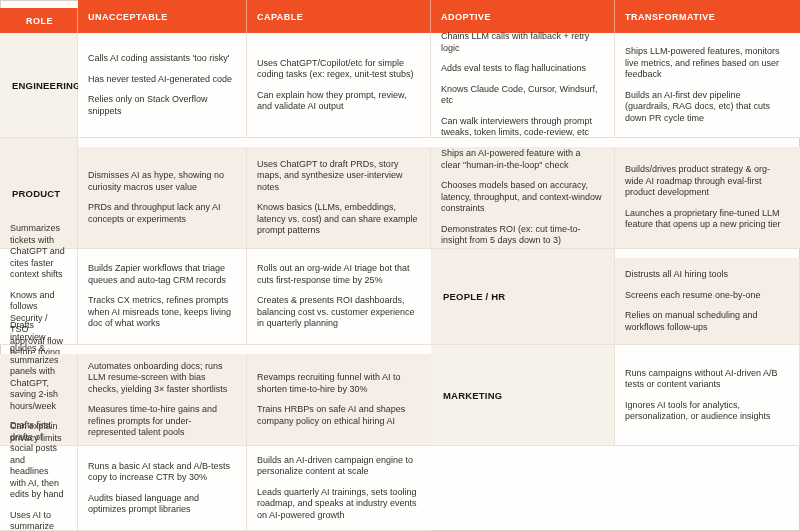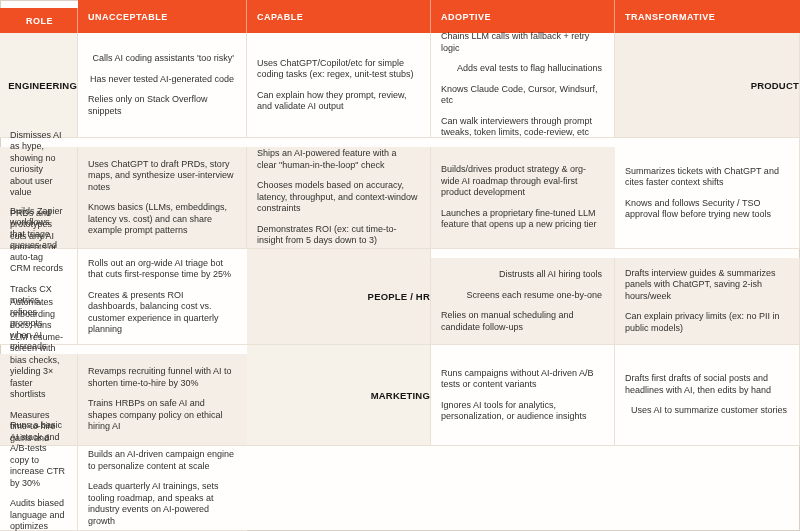--- a/index.html
+++ b/index.html
@@ -23,21 +23,21 @@
     border-right:1px solid rgba(255,255,255,.45);
     box-sizing:border-box;
     text-transform:uppercase;
   }
   .hcell.first{padding-left:26px;margin-top:8px;}
   .hcell.last{border-right:none;}
   .cell{
     box-sizing:border-box;
     border-right:1px solid var(--border-in,#e9e1d5);
     border-bottom:1px solid var(--border-in,#e9e1d5);
-    display:flex;flex-direction:column;justify-content:center;align-items:flex-end;
+    display:flex;flex-direction:column;justify-content:center;
   }
   .cell.lastcol{border-right:none;}
   .cell.body{padding:7px 12px 7px 10px;gap:9px;}
   .cell.body p{
     margin:0;font-size:9px;line-height:11.5px;color:#33312e;
   }
   .cell.role{
     padding-left:12px;padding-right:0;
     font-size:9.5px;font-weight:bold;color:#161513;letter-spacing:.2px;
     text-transform:uppercase;
@@ -68,26 +68,30 @@
     <div class="cell body rw">
       <p>Uses ChatGPT/Copilot/etc for simple coding tasks (ex: regex, unit-test stubs)</p>
       <p>Can explain how they prompt, review, and validate AI output</p>
     </div>
     <div class="cell body rw">
       <p>Chains LLM calls with fallback + retry logic</p>
       <p>Adds eval tests to flag hallucinations</p>
       <p>Knows Claude Code, Cursor, Windsurf, etc</p>
       <p>Can walk interviewers through prompt tweaks, token limits, code-review, etc</p>
     </div>
+    <div class="cell body rw lastcol">
+      <p>Ships LLM-powered features, monitors live metrics, and refines based on user feedback</p>
+      <p>Builds an AI-first dev pipeline (guardrails, RAG docs, etc) that cuts down PR cycle time</p>
+    </div>
     <div class="cell role rb">
       <span>PRODUCT</span>
     </div>
     <div class="cell body rb">
-      <p>Dismisses AI as hype, showing no curiosity about user value</p>
-      <p>PRDs and prototypes cuts any AI concepts or experiments</p>
+      <p>Dismisses AI as hype, showing no curiosity macros user value</p>
+      <p>PRDs and throughput lack any AI concepts or experiments</p>
     </div>
     <div class="cell body rb">
       <p>Uses ChatGPT to draft PRDs, story maps, and synthesize user-interview notes</p>
       <p>Knows basics (LLMs, embeddings, latency vs. cost) and can share example prompt patterns</p>
     </div>
     <div class="cell body rb">
       <p>Ships an AI-powered feature with a clear "human-in-the-loop" check</p>
       <p>Chooses models based on accuracy, latency, throughput, and context-window constraints</p>
       <p>Demonstrates ROI (ex: cut time-to-insight from 5 days down to 3)</p>
     </div>
@@ -106,21 +110,21 @@
     <div class="cell body rw lastcol">
       <p>Rolls out an org-wide AI triage bot that cuts first-response time by 25%</p>
       <p>Creates &amp; presents ROI dashboards, balancing cost vs. customer experience in quarterly planning</p>
     </div>
     <div class="cell role rb">
       <span>PEOPLE / HR</span>
     </div>
     <div class="cell body rb">
       <p>Distrusts all AI hiring tools</p>
       <p>Screens each resume one-by-one</p>
-      <p>Relies on manual scheduling and candidate follow-ups</p>
+      <p>Relies on manual scheduling and workflows follow-ups</p>
     </div>
     <div class="cell body rb">
       <p>Drafts interview guides &amp; summarizes panels with ChatGPT, saving 2-ish hours/week</p>
       <p>Can explain privacy limits (ex: no PII in public models)</p>
     </div>
     <div class="cell body rb">
       <p>Automates onboarding docs; runs LLM resume-screen with bias checks, yielding 3× faster shortlists</p>
       <p>Measures time-to-hire gains and refines prompts for under-represented talent pools</p>
     </div>
     <div class="cell body rb lastcol">

